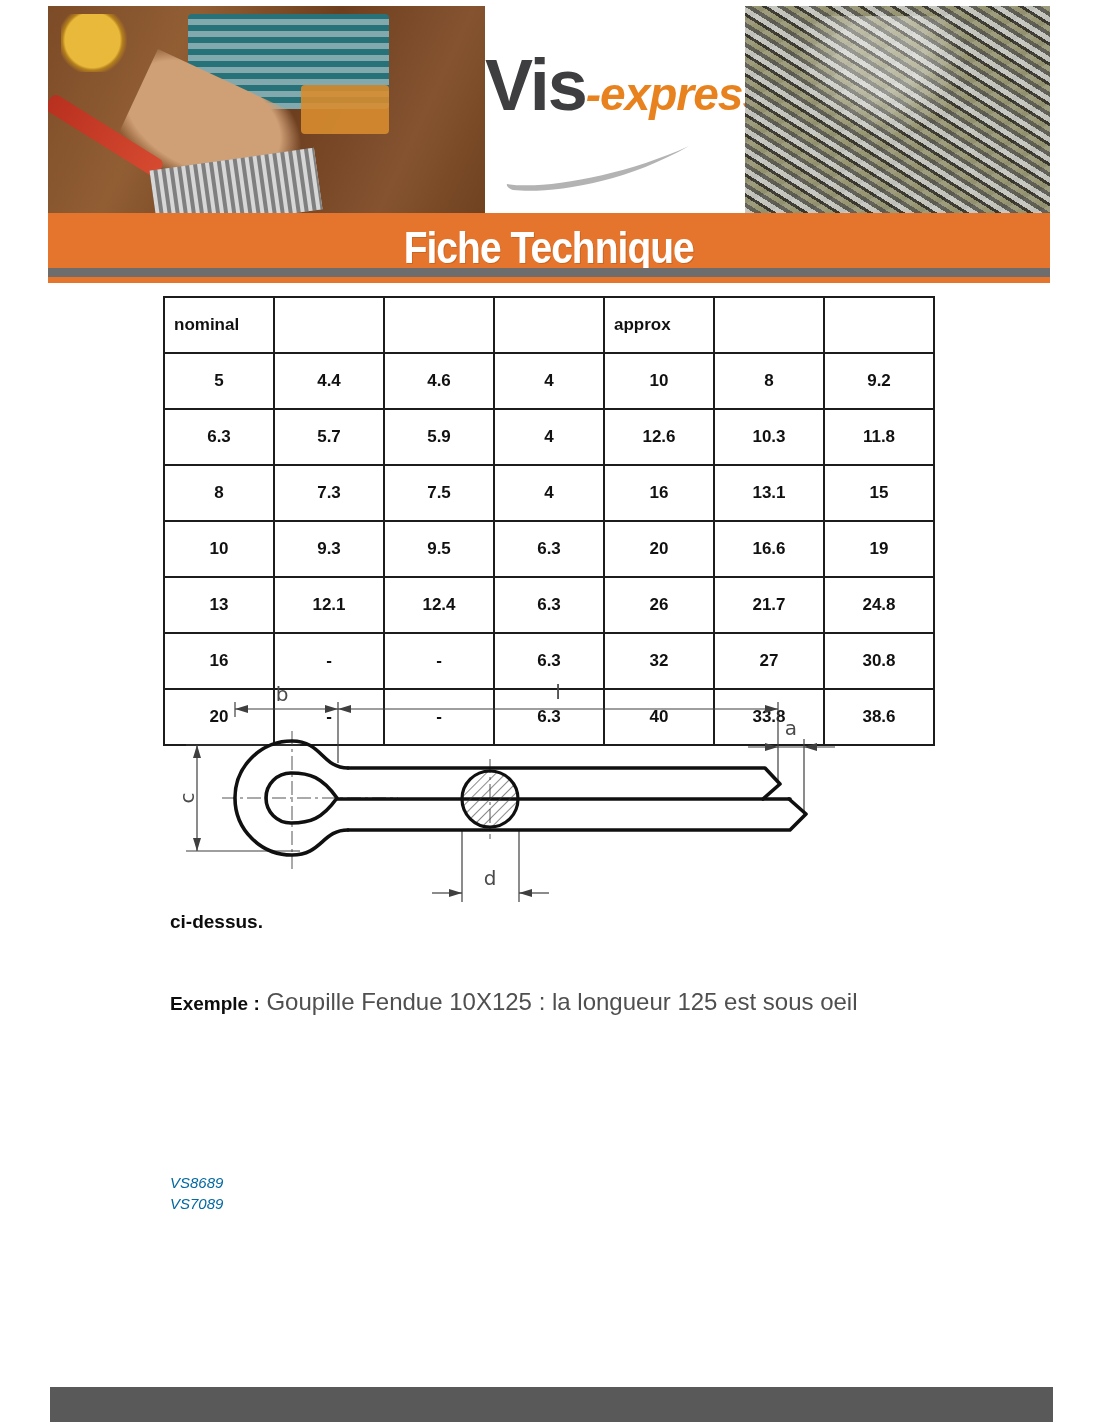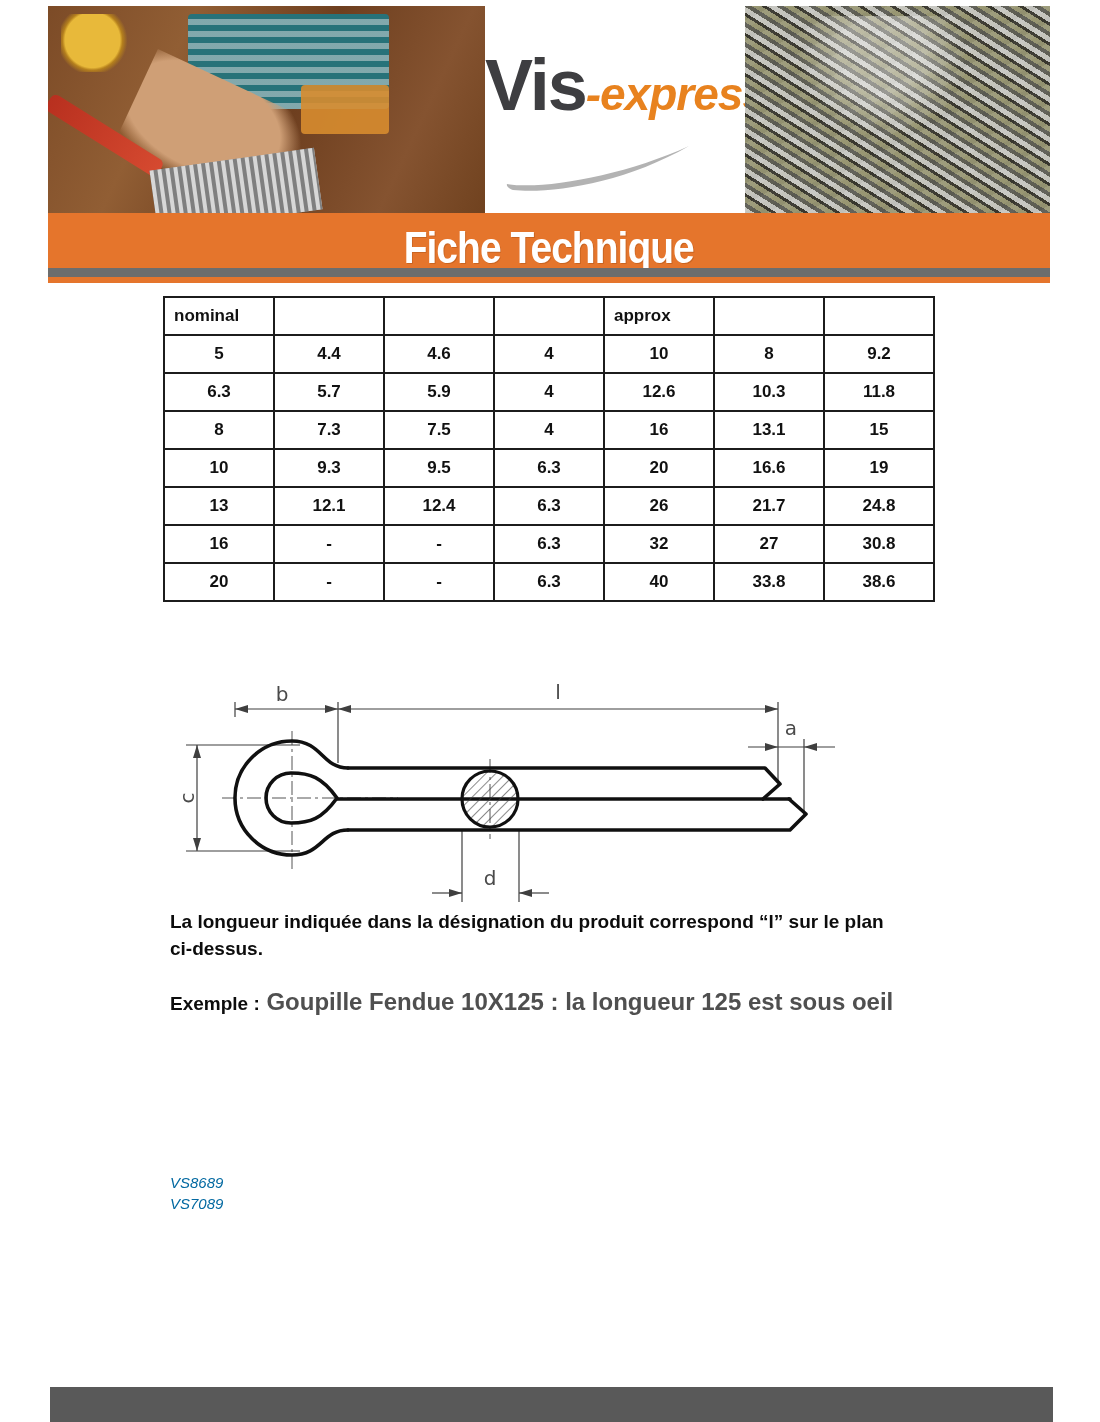--- a/index.html
+++ b/index.html
@@ -39,35 +39,35 @@
   .swoosh{position:absolute;left:18px;top:130px;}
 
   .banner{position:absolute;left:48px;top:213px;width:1002px;height:70px;background:var(--accent);
     display:flex;align-items:center;justify-content:center;}
   .banner span{color:#ffffff;font-size:41px;font-weight:bold;letter-spacing:-1px;transform:scale(.95,1.08);
     text-shadow:1px 1px 0 rgba(120,50,0,.25);}
   .banner-strip{position:absolute;left:48px;top:268px;width:1002px;height:9px;background:#6d6d6d;}
 
   
   table.spec{position:absolute;left:163px;top:296px;border-collapse:collapse;table-layout:fixed;width:770px;}
-  table.spec td,table.spec th{border:2px solid #1c1c1c;width:110px;height:38px;
+  table.spec td,table.spec th{border:2px solid #1c1c1c;width:110px;height:56px;
     font-size:17px;font-weight:bold;color:#111;padding:0;}
   table.spec th{text-align:left;padding-left:9px;font-size:17px;}
   table.spec td{text-align:center;}
 
   
   .diagram{position:absolute;left:150px;top:683px;}
   .dim-label{font-family:"DejaVu Sans",sans-serif;font-size:20px;fill:#4a4a4a;font-weight:normal;}
 
   
   .notes{position:absolute;left:170px;top:908px;width:790px;color:#0c0c0c;}
   .notes .b-line{font-size:19px;font-weight:bold;line-height:27px;}
   .example-line{position:absolute;left:170px;top:988px;width:840px;white-space:nowrap;}
   .example-label{font-size:19px;font-weight:bold;color:#0c0c0c;}
-  .example-text{font-size:24px;font-weight:bold;color:#4f4f4f;}
+  .example-text{font-size:24px;font-weight:normal;color:#4f4f4f;}
 
   .refs{position:absolute;left:170px;top:1172px;font-style:italic;font-size:15px;color:#0369a1;line-height:21px;}
 
   .footer-bar{position:absolute;left:50px;top:1387px;width:1003px;height:35px;background:var(--footer-gray);}
 </style>
 </head>
 <body>
 
 <div class="page">
 
@@ -236,21 +236,20 @@
       <path d="M187,115 C172,94 160,90 141,90 A25,25 0 1 0 141,140 C160,140 172,136 187,115 Z"></path>
       <path d="M198,85 L615,85 L630,101 L613,116"></path>
       <line x1="187" y1="116" x2="640" y2="116"></line>
       <path d="M198,147 L640,147 L656,131 L639,116"></path>
     </g>
 
     <circle cx="340" cy="116" r="28" fill="url(#hatch)" stroke="#101010" stroke-width="3.2"></circle>
   </svg>
 
   <div class="notes">
-    <div class="b-line">La longueur indiquée dans la désignation du produit correspond “l” sur le plan</div>
     <div class="b-line">ci-dessus.</div>
   </div>
 
   <div class="example-line">
     <span class="example-label">Exemple :</span><span class="example-text"> Goupille Fendue 10X125 : la longueur 125 est sous oeil</span>
   </div>
 
   <div class="refs">
     <div>VS8689</div>
     <div>VS7089</div>

